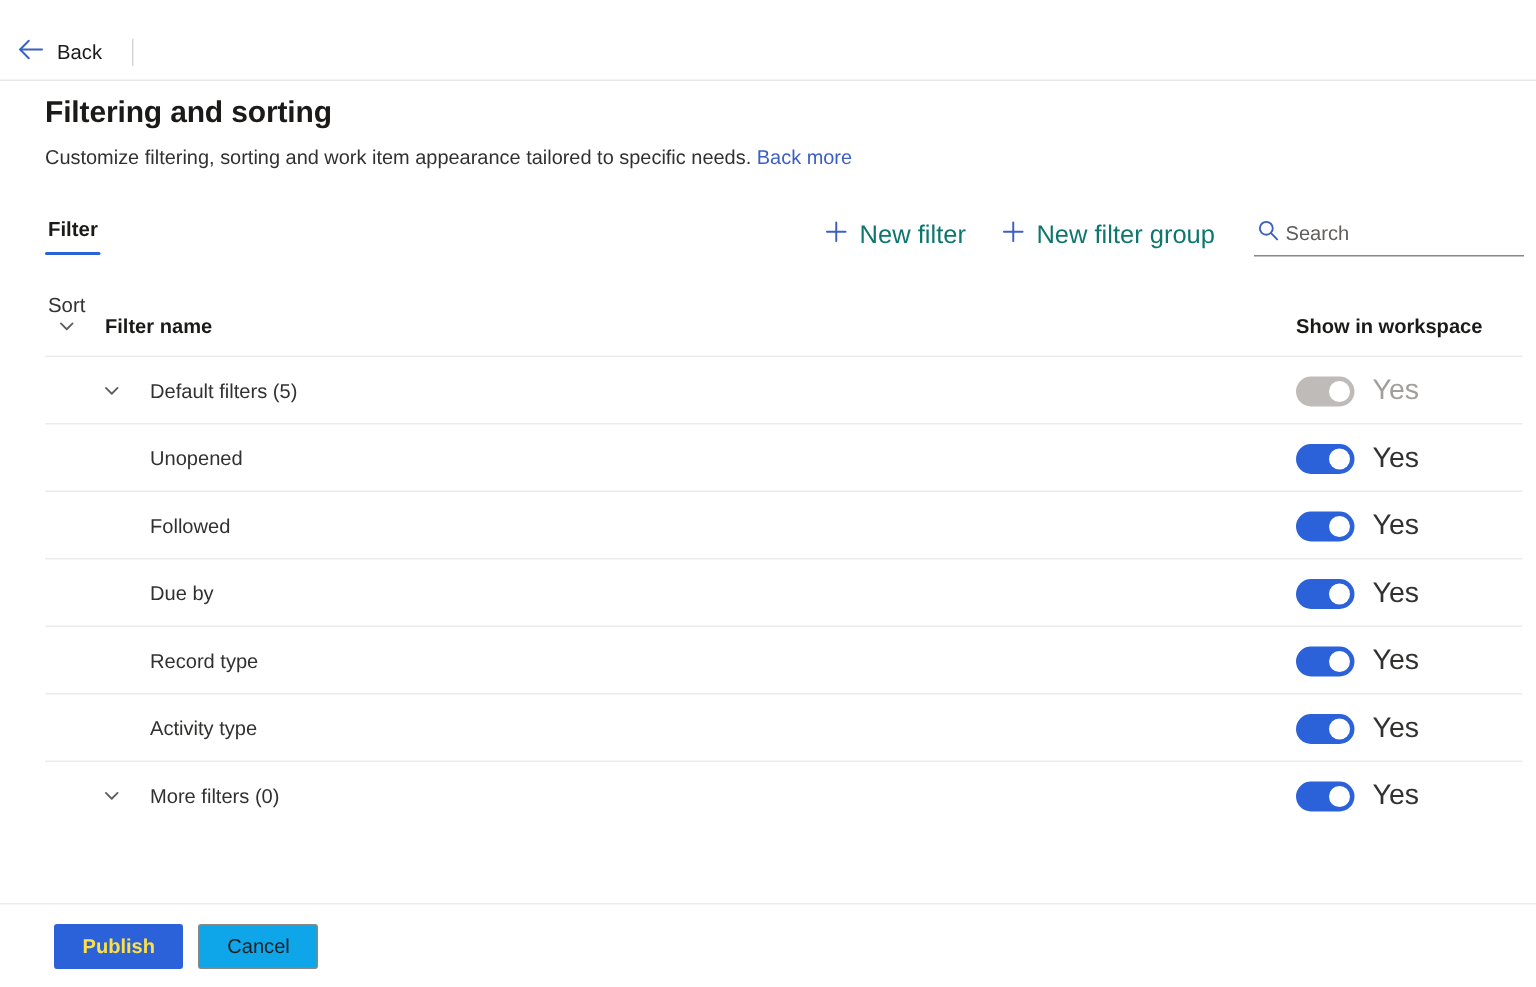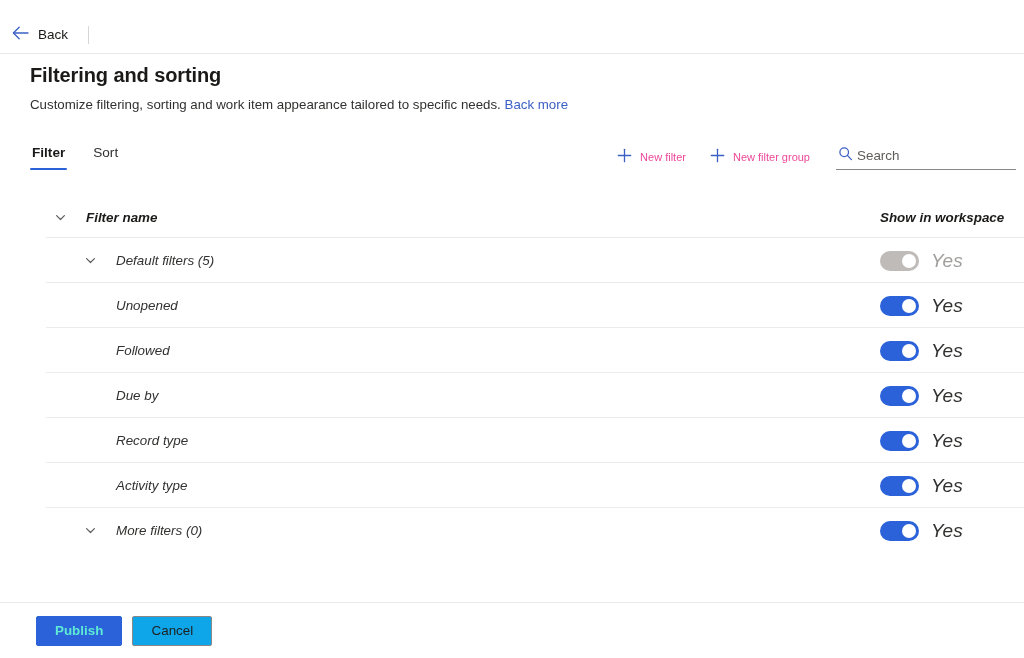--- a/index.html
+++ b/index.html
@@ -48,21 +48,21 @@
     color: #3b5fc4; text-decoration: none; cursor: pointer;
   }
 
   
   .cmdrow {
     position: absolute; top: 143px; left: 0;
     width: 1024px; height: 38px;
   }
   .tabs {
     position: absolute; left: 30px; top: 0;
-    display: flex; align-items: flex-start; gap: 24px;
+    display: flex; align-items: flex-start; gap: 24px; flex-direction: column;
   }
   .tab {
     position: relative; padding: 2px 2px 10px 2px;
     font-size: 13.6px; color: #323130; cursor: pointer;
     background: none; border: none; font-family: inherit;
   }
   .tab.active { color: #1b1a19; font-weight: 600; }
   .tab.active::after {
     content: ""; position: absolute;
     left: 0; right: 0; bottom: 0; height: 2px;
@@ -70,40 +70,40 @@
   }
 
   .cmd-actions {
     position: absolute; right: 8px; top: 0;
     display: flex; align-items: center; gap: 0;
   }
   .cmd-btn {
     display: flex; align-items: center; gap: 8px;
     padding: 4px 10px; margin-right: 4px;
     background: none; border: none; cursor: pointer;
-    font-family: inherit; font-size: 11px; color: #ec4899;
+    font-family: inherit; font-size: 17px; color: #0f766e;
     white-space: nowrap;
   }
   .plus-ico { display: block; }
 
   .search-box {
     display: flex; align-items: center; gap: 4px;
     width: 180px; height: 27px;
     border-bottom: 1px solid #8a8886;
     padding: 0 2px 2px 2px; margin-left: 12px;
   }
   .search-input {
     border: none; outline: none; background: transparent;
     font-family: inherit; font-size: 13.4px; color: #1b1a19;
     width: 100%; padding: 0;
   }
   .search-input::placeholder { color: #605e5c; }
 
   
-  .table { position: absolute; top: 196px; left: 16px; width: 871px; font-style: italic; }
+  .table { position: absolute; top: 196px; left: 0; width: 871px; }
   .row {
     position: relative;
     display: flex; align-items: center;
     height: 45px; width: 1024px;
   }
   .row.header { height: 42px; }
   .row .sep {
     position: absolute; left: 30px; right: 9px; bottom: 0;
     height: 1px; background: #ececec;
   }
@@ -155,21 +155,21 @@
     border-top: 1px solid #ececec;
     display: flex; align-items: center; gap: 10px;
     padding-left: 36px;
   }
   .btn {
     height: 30px; min-width: 80px; padding: 0 18px;
     font-family: inherit; font-size: 13.4px;
     border-radius: 2px; cursor: pointer; line-height: 1;
   }
   .btn-primary {
-    background: #2b62d9; color: #5eead4;
+    background: #2b62d9; color: #fde047;
     border: 1px solid #2b62d9; font-weight: 600;
   }
   .btn-secondary {
     background: #0ea5e9; color: #201f1e;
     border: 1px solid #8a8886;
   }
 </style>
 </head>
 <body>
 

